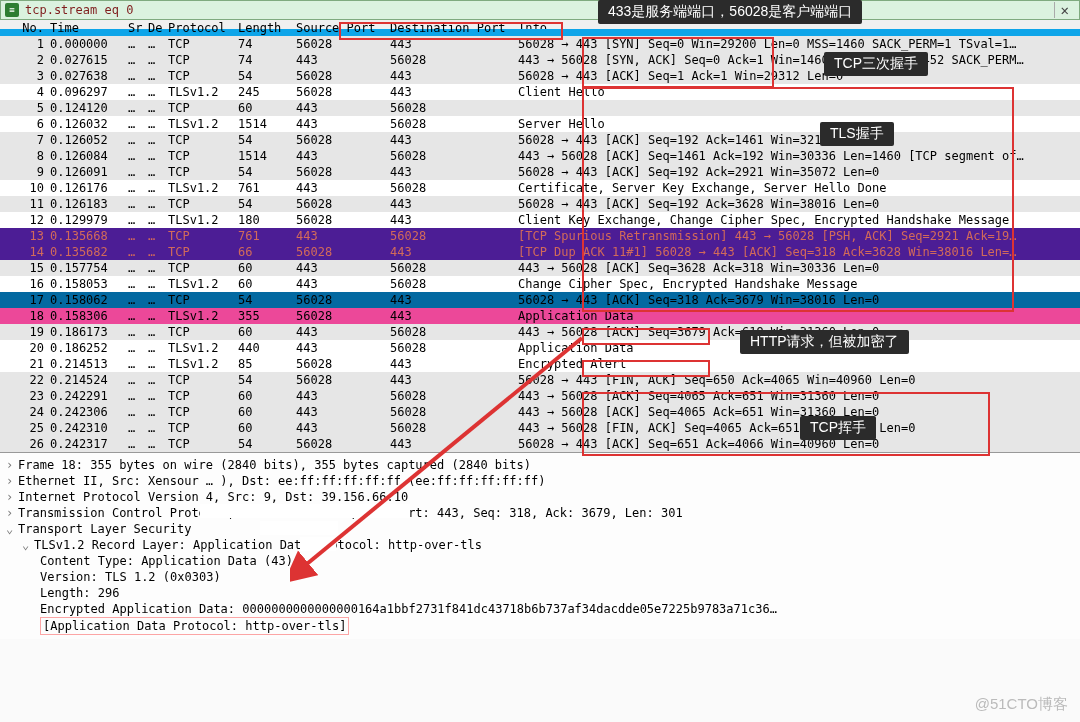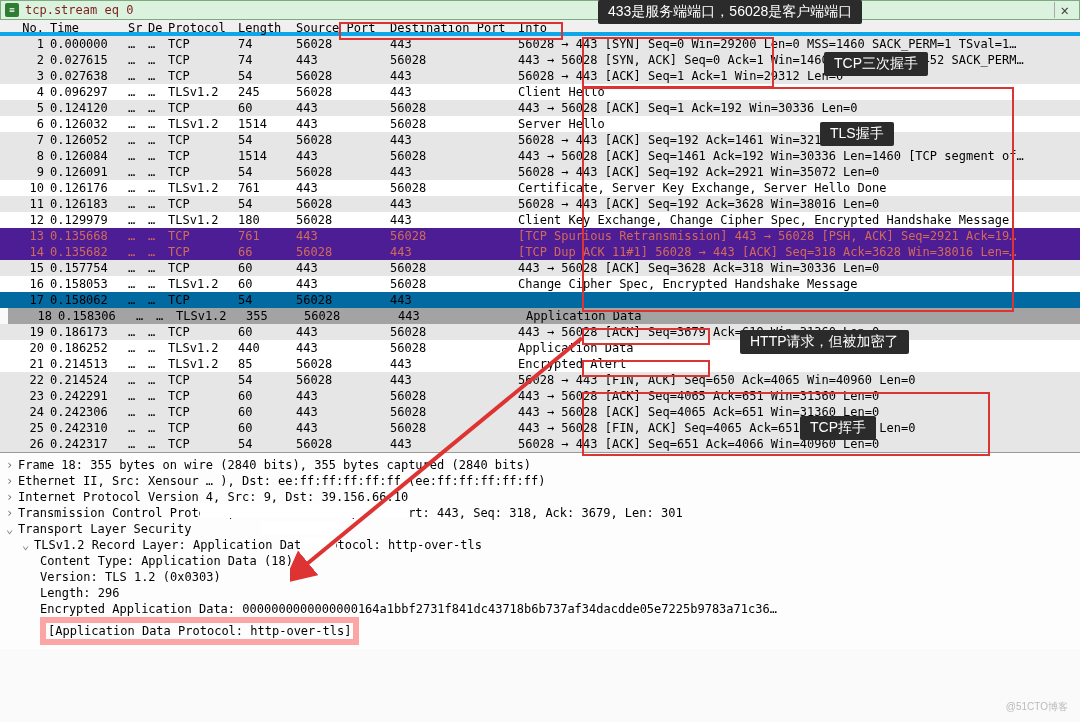--- a/index.html
+++ b/index.html
@@ -39,70 +39,70 @@
   font-size: 12px;
   white-space: nowrap;
   overflow: hidden;
 }
 .cols, .row {
   display: flex;
   padding: 0 4px;
   height: 16px;
   line-height: 16px;
 }
-.cols { background: #f0f0f0; border-bottom: 4px solid #0ea5e9; font-weight: normal; }
+.cols { background: #f0f0f0; border-bottom: 7px solid #0ea5e9; font-weight: normal; }
 .c-no { width: 46px; text-align: right; padding-right: 6px; }
 .c-time { width: 78px; }
 .c-src { width: 20px; }
 .c-dst { width: 20px; }
 .c-proto { width: 70px; }
 .c-len { width: 58px; padding-right: 8px; }
 .c-sport { width: 94px; }
 .c-dport { width: 128px; }
 .c-info { flex: 1; overflow: hidden; text-overflow: ellipsis; }
 
 .row-n { background: #fff; }
 .row-g { background: #e6e6e6; }
 .row-blue { background: #0369a1; }
-.row-purple { background: #a3a3a3; margin-left: 8px; }
+.row-purple { background: #ec4899; }
 .row-red { background: #4c1d95; color: #d26a5a; }
 
 .details {
   border-top: 1px solid #999;
   padding: 4px 6px;
   background: #fdfdfd;
   font-family: "Lucida Console", Monaco, monospace;
   font-size: 12px;
   line-height: 16px;
   position: relative;
 }
 .exp { display: inline-block; width: 12px; color: #777; cursor: pointer;}
 .det-line { white-space: nowrap; }
 .ind1 { padding-left: 16px; }
 .ind2 { padding-left: 34px; }
-.det-box { border: 6px solid #fca5a5; display: inline-block; padding: 0 2px; }
+.det-box { border: 1px solid #fca5a5; display: inline-block; padding: 0 2px; }
 
 .anno {
   position: absolute;
   background: #2b2b2b;
   color: #fff;
   font-family: "Microsoft YaHei","PingFang SC",sans-serif;
   font-size: 14px;
   padding: 3px 10px;
   border-radius: 2px;
   z-index: 50;
 }
 .anno-box { position: absolute; border: 2px solid #d33; z-index: 30; pointer-events: none;}
 
 .watermark {
   position: absolute;
   right: 12px;
   bottom: 8px;
   color: #bbb;
-  font-size: 10px;
+  font-size: 15px;
   font-family: sans-serif;
 }
 
 .white-mask {
   position: absolute;
   background: #fff;
   z-index: 20;
 }
 .arrow-svg {
   position: absolute;
@@ -178,21 +178,20 @@
     </div>
     <div class="row row-g">
       <span class="c-no">5</span>
       <span class="c-time">0.124120</span>
       <span class="c-src">…</span>
       <span class="c-dst">…</span>
       <span class="c-proto">TCP</span>
       <span class="c-len">60</span>
       <span class="c-sport">443</span>
       <span class="c-dport">56028</span>
-      <span class="c-info">443 → 56028 [ACK] Seq=1 Ack=192 Win=30336 Len=0</span>
     </div>
     <div class="row row-n">
       <span class="c-no">6</span>
       <span class="c-time">0.126032</span>
       <span class="c-src">…</span>
       <span class="c-dst">…</span>
       <span class="c-proto">TLSv1.2</span>
       <span class="c-len">1514</span>
       <span class="c-sport">443</span>
       <span class="c-dport">56028</span>
@@ -310,20 +309,21 @@
     </div>
     <div class="row row-blue">
       <span class="c-no">17</span>
       <span class="c-time">0.158062</span>
       <span class="c-src">…</span>
       <span class="c-dst">…</span>
       <span class="c-proto">TCP</span>
       <span class="c-len">54</span>
       <span class="c-sport">56028</span>
       <span class="c-dport">443</span>
+      <span class="c-info">56028 → 443 [ACK] Seq=318 Ack=3679 Win=38016 Len=0</span>
     </div>
     <div class="row row-purple">
       <span class="c-no">18</span>
       <span class="c-time">0.158306</span>
       <span class="c-src">…</span>
       <span class="c-dst">…</span>
       <span class="c-proto">TLSv1.2</span>
       <span class="c-len">355</span>
       <span class="c-sport">56028</span>
       <span class="c-dport">443</span>
@@ -419,21 +419,21 @@
     </div>
   </div>
 
 <div class="details">
   <div class="det-line"><span class="exp">›</span><span>Frame 18: 355 bytes on wire (2840 bits), 355 bytes captured (2840 bits)</span></div>
   <div class="det-line"><span class="exp">›</span><span>Ethernet II, Src: Xensour  …                  ), Dst: ee:ff:ff:ff:ff:ff (ee:ff:ff:ff:ff:ff)</span></div>
   <div class="det-line"><span class="exp">›</span><span>Internet Protocol Version 4, Src:             9, Dst: 39.156.66.10</span></div>
   <div class="det-line"><span class="exp">›</span><span>Transmission Control Protocol, Src Port: 56028, Dst Port: 443, Seq: 318, Ack: 3679, Len: 301</span></div>
   <div class="det-line"><span class="exp">⌄</span><span>Transport Layer Security</span></div>
   <div class="det-line ind1"><span class="exp">⌄</span><span>TLSv1.2 Record Layer: Application Data Protocol: http-over-tls</span></div>
-  <div class="det-line ind2"><span>Content Type: Application Data (18)</span></div>
+  <div class="det-line ind2"><span>Content Type: Application Data (43)</span></div>
   <div class="det-line ind2"><span>Version: TLS 1.2 (0x0303)</span></div>
   <div class="det-line ind2"><span>Length: 296</span></div>
   <div class="det-line ind2"><span>Encrypted Application Data: 0000000000000000164a1bbf2731f841dc43718b6b737af34dacdde05e7225b9783a71c36…</span></div>
   <div class="det-line ind2"><span class="det-box">[Application Data Protocol: http-over-tls]</span></div>
 </div>
 
 <div class="anno-box" style="left:339px;top:22px;width:224px;height:18px;"></div>
 <div class="anno-box" style="left:582px;top:37px;width:192px;height:51px;"></div>
 <div class="anno-box" style="left:582px;top:87px;width:432px;height:225px;"></div>
 <div class="anno-box" style="left:582px;top:328px;width:128px;height:17px;"></div>

